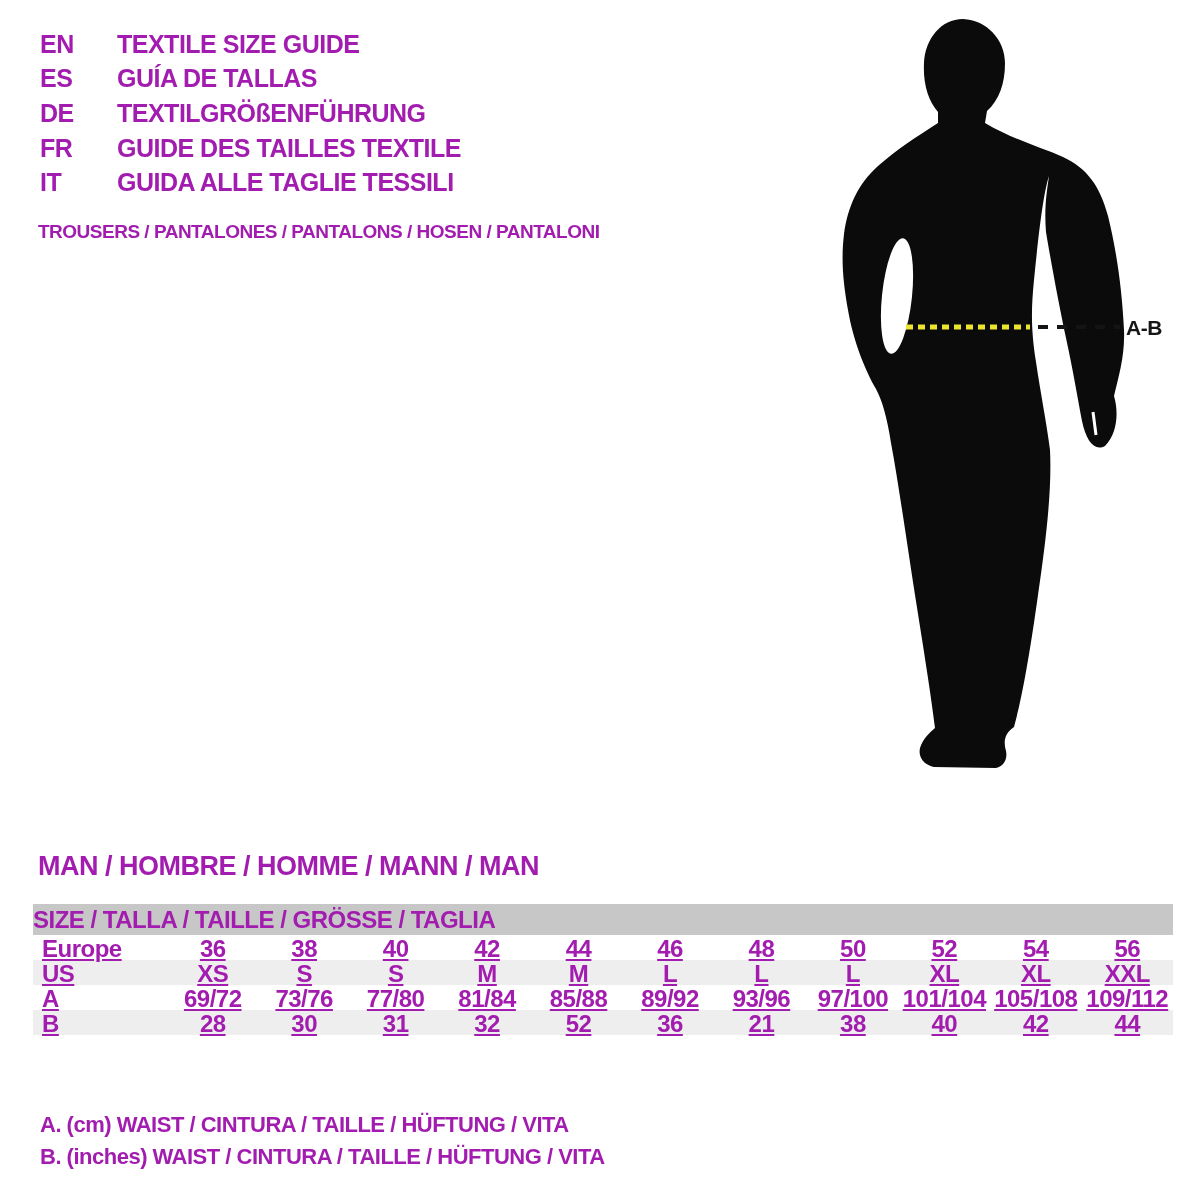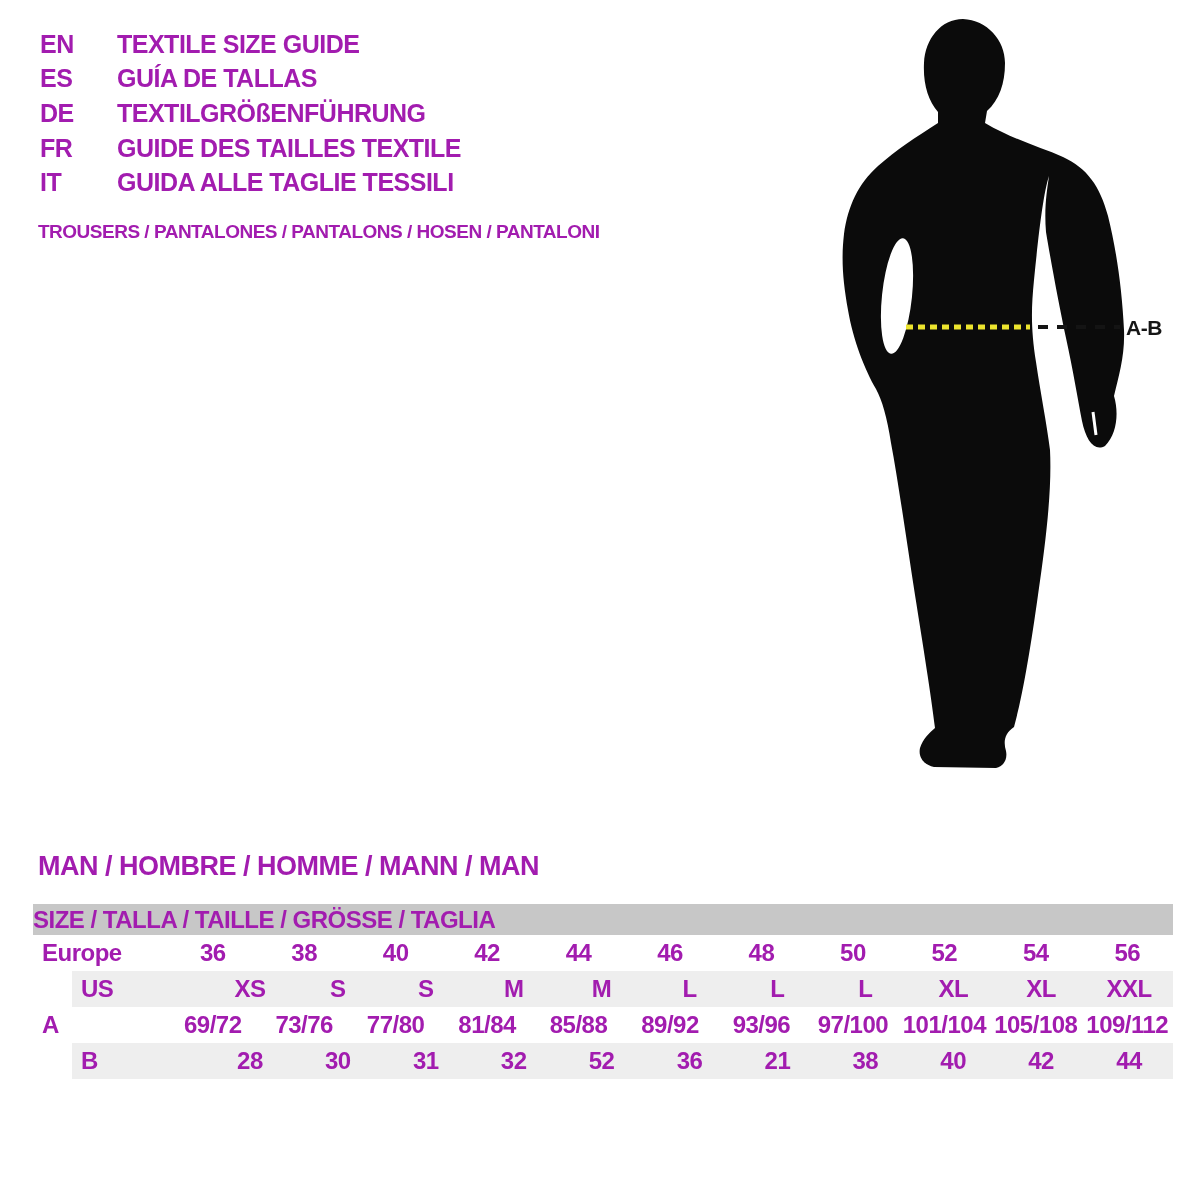--- a/index.html
+++ b/index.html
@@ -20,23 +20,23 @@
   
   .figure-wrap{position:absolute;left:840px;top:10px;width:340px;height:770px;}
   
   .size-table{position:absolute;left:33px;top:904px;width:1140px;}
   .table-header{
     height:31px;background:#c7c7c7;display:flex;align-items:center;
     padding-left:0;font-size:24px;box-sizing:border-box;
   }
   .trow{
     display:grid;grid-template-columns:134px repeat(11,1fr);
-    height:36px;align-items:center;font-size:24px;
+    height:25px;align-items:center;font-size:24px;text-decoration:underline;
   }
-  .trow.alt{background:#eeeeee;margin-left:39px;}
+  .trow.alt{background:#eeeeee;}
   .tlabel{padding-left:9px;text-align:left;}
   .tcell{text-align:center;white-space:nowrap;}
   
   .notes{position:absolute;left:40px;top:1109px;font-size:22px;line-height:31.5px;}
   .note-line{white-space:nowrap;}
 </style>
 </head>
 <body>
 
 <div id="stage">
@@ -175,14 +175,18 @@
       <span class="tcell">52</span>
       <span class="tcell">36</span>
       <span class="tcell">21</span>
       <span class="tcell">38</span>
       <span class="tcell">40</span>
       <span class="tcell">42</span>
       <span class="tcell">44</span>
     </div>
   </div>
 
+  <div class="notes b">
+    <div class="note-line">A. (cm) WAIST / CINTURA / TAILLE / HÜFTUNG / VITA</div>
+    <div class="note-line">B. (inches) WAIST / CINTURA / TAILLE / HÜFTUNG / VITA</div>
+  </div>
 
 </div>
 
 </body></html>

